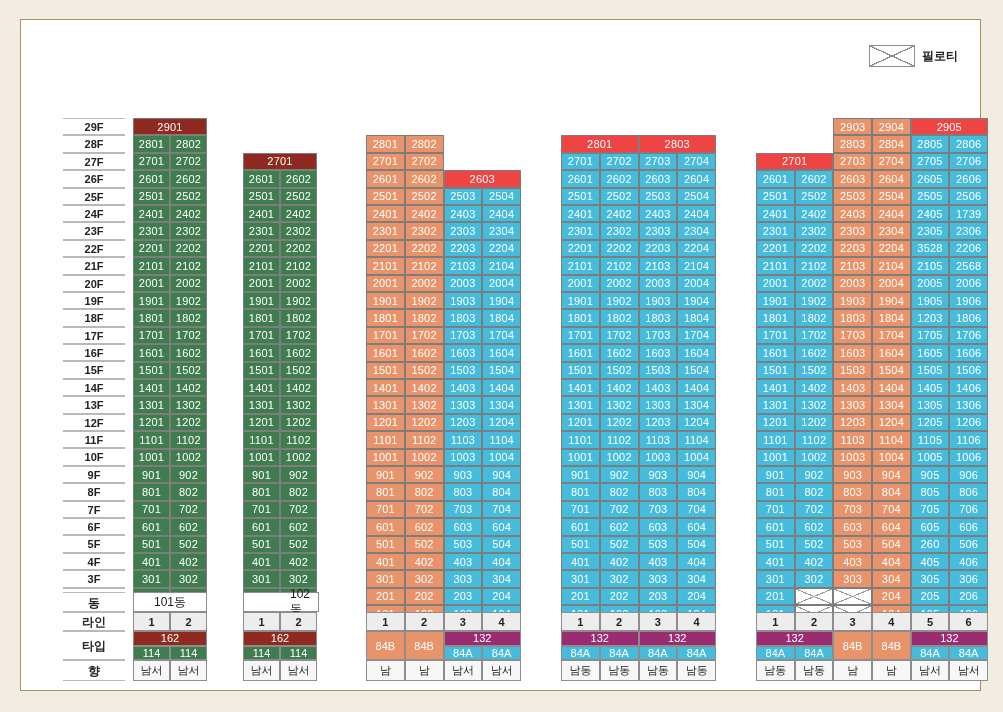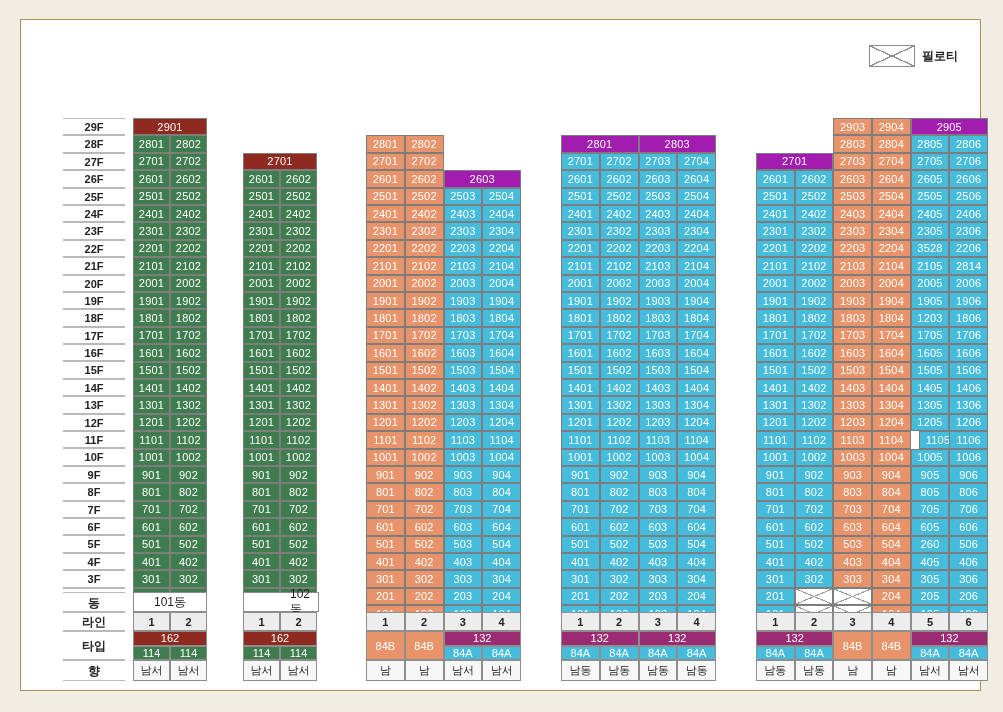--- a/index.html
+++ b/index.html
@@ -51,21 +51,21 @@
     position:absolute;box-sizing:border-box;
     border:1px solid #7d7d7d;
     font-size:11px;color:#ffffff;
     display:flex;align-items:center;justify-content:center;
     letter-spacing:.2px;
   }
   .c-green {background:#3f7d4e;}
   .c-dred  {background:#8e2a1f;}
   .c-orange{background:#e8936a;}
   .c-cyan  {background:#45bcdb;}
-  .c-purple{background:#a21caf;}
+  .c-purple{background:#ef4444;}
   .c-piloti{
     background:#ffffff;
     background-image:
       linear-gradient(to top right,transparent calc(50% - 0.55px),#9a9a9a calc(50% - 0.55px),#9a9a9a calc(50% + 0.55px),transparent calc(50% + 0.55px)),
       linear-gradient(to bottom right,transparent calc(50% - 0.55px),#9a9a9a calc(50% - 0.55px),#9a9a9a calc(50% + 0.55px),transparent calc(50% + 0.55px));
   }
 
   
   #rowlabels{position:absolute;left:42px;top:572px;width:62px;}
   .rl{
@@ -502,39 +502,39 @@
         <div class="cell c-cyan" style="left: 38.6667px; top: 69.6px; width: 38.6667px; height: 17.4px;">2502</div>
         <div class="cell c-orange" style="left: 77.3333px; top: 69.6px; width: 38.6667px; height: 17.4px;">2503</div>
         <div class="cell c-orange" style="left: 116px; top: 69.6px; width: 38.6667px; height: 17.4px;">2504</div>
         <div class="cell c-cyan" style="left: 154.667px; top: 69.6px; width: 38.6667px; height: 17.4px;">2505</div>
         <div class="cell c-cyan" style="left: 193.333px; top: 69.6px; width: 38.6667px; height: 17.4px;">2506</div>
         <div class="cell c-cyan" style="left: 0px; top: 87px; width: 38.6667px; height: 17.4px;">2401</div>
         <div class="cell c-cyan" style="left: 38.6667px; top: 87px; width: 38.6667px; height: 17.4px;">2402</div>
         <div class="cell c-orange" style="left: 77.3333px; top: 87px; width: 38.6667px; height: 17.4px;">2403</div>
         <div class="cell c-orange" style="left: 116px; top: 87px; width: 38.6667px; height: 17.4px;">2404</div>
         <div class="cell c-cyan" style="left: 154.667px; top: 87px; width: 38.6667px; height: 17.4px;">2405</div>
-        <div class="cell c-cyan" style="left: 193.333px; top: 87px; width: 38.6667px; height: 17.4px;">2406</div>
+        <div class="cell c-cyan" style="left: 193.333px; top: 87px; width: 38.6667px; height: 17.4px;">1739</div>
         <div class="cell c-cyan" style="left: 0px; top: 104.4px; width: 38.6667px; height: 17.4px;">2301</div>
         <div class="cell c-cyan" style="left: 38.6667px; top: 104.4px; width: 38.6667px; height: 17.4px;">2302</div>
         <div class="cell c-orange" style="left: 77.3333px; top: 104.4px; width: 38.6667px; height: 17.4px;">2303</div>
         <div class="cell c-orange" style="left: 116px; top: 104.4px; width: 38.6667px; height: 17.4px;">2304</div>
         <div class="cell c-cyan" style="left: 154.667px; top: 104.4px; width: 38.6667px; height: 17.4px;">2305</div>
         <div class="cell c-cyan" style="left: 193.333px; top: 104.4px; width: 38.6667px; height: 17.4px;">2306</div>
         <div class="cell c-cyan" style="left: 0px; top: 121.8px; width: 38.6667px; height: 17.4px;">2201</div>
         <div class="cell c-cyan" style="left: 38.6667px; top: 121.8px; width: 38.6667px; height: 17.4px;">2202</div>
         <div class="cell c-orange" style="left: 77.3333px; top: 121.8px; width: 38.6667px; height: 17.4px;">2203</div>
         <div class="cell c-orange" style="left: 116px; top: 121.8px; width: 38.6667px; height: 17.4px;">2204</div>
         <div class="cell c-cyan" style="left: 154.667px; top: 121.8px; width: 38.6667px; height: 17.4px;">3528</div>
         <div class="cell c-cyan" style="left: 193.333px; top: 121.8px; width: 38.6667px; height: 17.4px;">2206</div>
         <div class="cell c-cyan" style="left: 0px; top: 139.2px; width: 38.6667px; height: 17.4px;">2101</div>
         <div class="cell c-cyan" style="left: 38.6667px; top: 139.2px; width: 38.6667px; height: 17.4px;">2102</div>
         <div class="cell c-orange" style="left: 77.3333px; top: 139.2px; width: 38.6667px; height: 17.4px;">2103</div>
         <div class="cell c-orange" style="left: 116px; top: 139.2px; width: 38.6667px; height: 17.4px;">2104</div>
         <div class="cell c-cyan" style="left: 154.667px; top: 139.2px; width: 38.6667px; height: 17.4px;">2105</div>
-        <div class="cell c-cyan" style="left: 193.333px; top: 139.2px; width: 38.6667px; height: 17.4px;">2814</div>
+        <div class="cell c-cyan" style="left: 193.333px; top: 139.2px; width: 38.6667px; height: 17.4px;">2568</div>
         <div class="cell c-cyan" style="left: 0px; top: 156.6px; width: 38.6667px; height: 17.4px;">2001</div>
         <div class="cell c-cyan" style="left: 38.6667px; top: 156.6px; width: 38.6667px; height: 17.4px;">2002</div>
         <div class="cell c-orange" style="left: 77.3333px; top: 156.6px; width: 38.6667px; height: 17.4px;">2003</div>
         <div class="cell c-orange" style="left: 116px; top: 156.6px; width: 38.6667px; height: 17.4px;">2004</div>
         <div class="cell c-cyan" style="left: 154.667px; top: 156.6px; width: 38.6667px; height: 17.4px;">2005</div>
         <div class="cell c-cyan" style="left: 193.333px; top: 156.6px; width: 38.6667px; height: 17.4px;">2006</div>
         <div class="cell c-cyan" style="left: 0px; top: 174px; width: 38.6667px; height: 17.4px;">1901</div>
         <div class="cell c-cyan" style="left: 38.6667px; top: 174px; width: 38.6667px; height: 17.4px;">1902</div>
         <div class="cell c-orange" style="left: 77.3333px; top: 174px; width: 38.6667px; height: 17.4px;">1903</div>
         <div class="cell c-orange" style="left: 116px; top: 174px; width: 38.6667px; height: 17.4px;">1904</div>
@@ -579,21 +579,21 @@
         <div class="cell c-cyan" style="left: 0px; top: 295.8px; width: 38.6667px; height: 17.4px;">1201</div>
         <div class="cell c-cyan" style="left: 38.6667px; top: 295.8px; width: 38.6667px; height: 17.4px;">1202</div>
         <div class="cell c-orange" style="left: 77.3333px; top: 295.8px; width: 38.6667px; height: 17.4px;">1203</div>
         <div class="cell c-orange" style="left: 116px; top: 295.8px; width: 38.6667px; height: 17.4px;">1204</div>
         <div class="cell c-cyan" style="left: 154.667px; top: 295.8px; width: 38.6667px; height: 17.4px;">1205</div>
         <div class="cell c-cyan" style="left: 193.333px; top: 295.8px; width: 38.6667px; height: 17.4px;">1206</div>
         <div class="cell c-cyan" style="left: 0px; top: 313.2px; width: 38.6667px; height: 17.4px;">1101</div>
         <div class="cell c-cyan" style="left: 38.6667px; top: 313.2px; width: 38.6667px; height: 17.4px;">1102</div>
         <div class="cell c-orange" style="left: 77.3333px; top: 313.2px; width: 38.6667px; height: 17.4px;">1103</div>
         <div class="cell c-orange" style="left: 116px; top: 313.2px; width: 38.6667px; height: 17.4px;">1104</div>
-        <div class="cell c-cyan" style="left: 154.667px; top: 313.2px; width: 38.6667px; height: 17.4px; margin-left: 8px;">1105</div>
+        <div class="cell c-cyan" style="left: 154.667px; top: 313.2px; width: 38.6667px; height: 17.4px;">1105</div>
         <div class="cell c-cyan" style="left: 193.333px; top: 313.2px; width: 38.6667px; height: 17.4px;">1106</div>
         <div class="cell c-cyan" style="left: 0px; top: 330.6px; width: 38.6667px; height: 17.4px;">1001</div>
         <div class="cell c-cyan" style="left: 38.6667px; top: 330.6px; width: 38.6667px; height: 17.4px;">1002</div>
         <div class="cell c-orange" style="left: 77.3333px; top: 330.6px; width: 38.6667px; height: 17.4px;">1003</div>
         <div class="cell c-orange" style="left: 116px; top: 330.6px; width: 38.6667px; height: 17.4px;">1004</div>
         <div class="cell c-cyan" style="left: 154.667px; top: 330.6px; width: 38.6667px; height: 17.4px;">1005</div>
         <div class="cell c-cyan" style="left: 193.333px; top: 330.6px; width: 38.6667px; height: 17.4px;">1006</div>
         <div class="cell c-cyan" style="left: 0px; top: 348px; width: 38.6667px; height: 17.4px;">901</div>
         <div class="cell c-cyan" style="left: 38.6667px; top: 348px; width: 38.6667px; height: 17.4px;">902</div>
         <div class="cell c-orange" style="left: 77.3333px; top: 348px; width: 38.6667px; height: 17.4px;">903</div>

